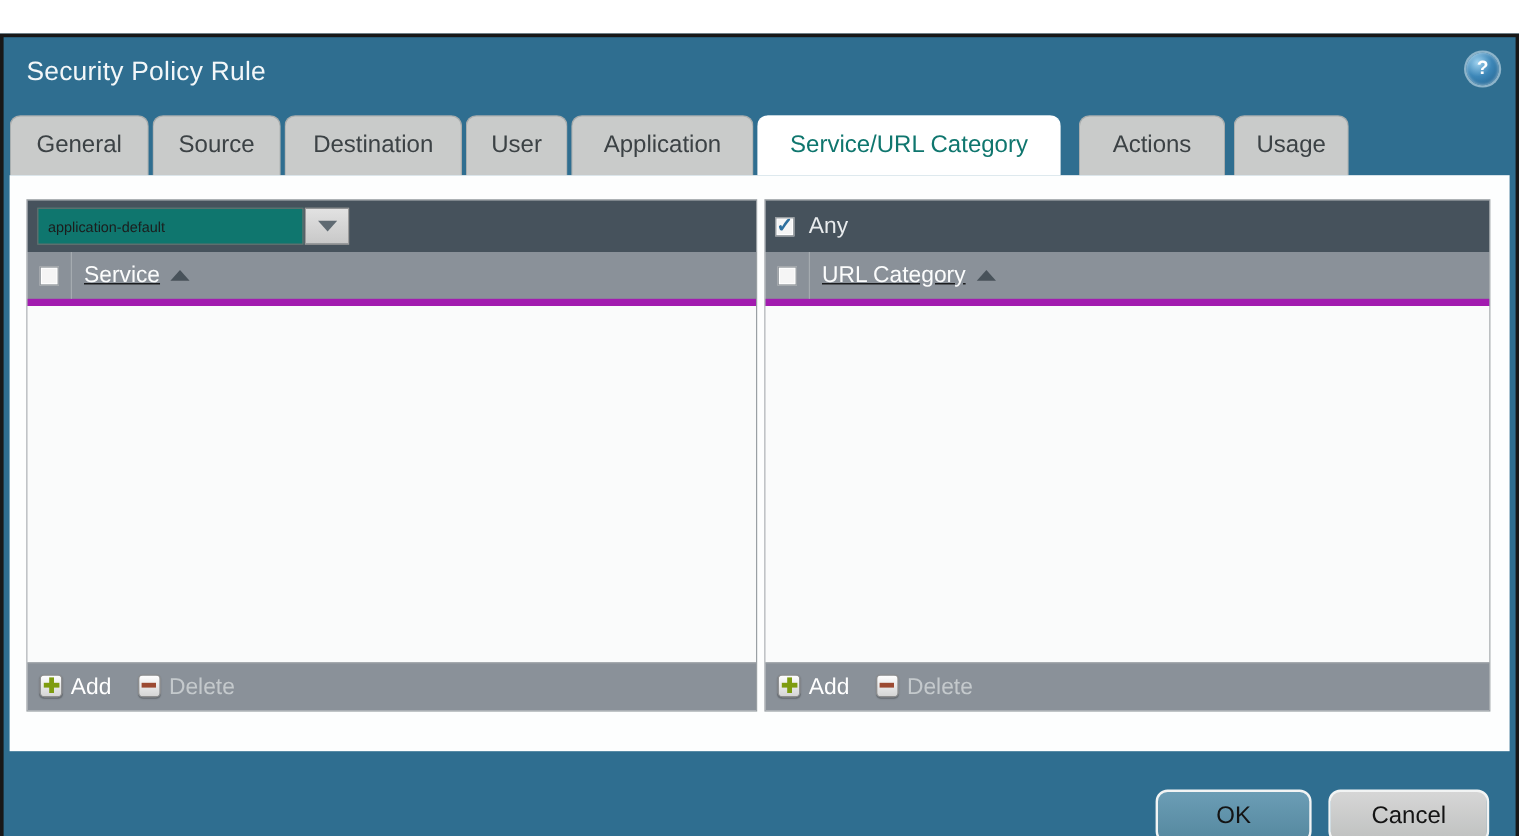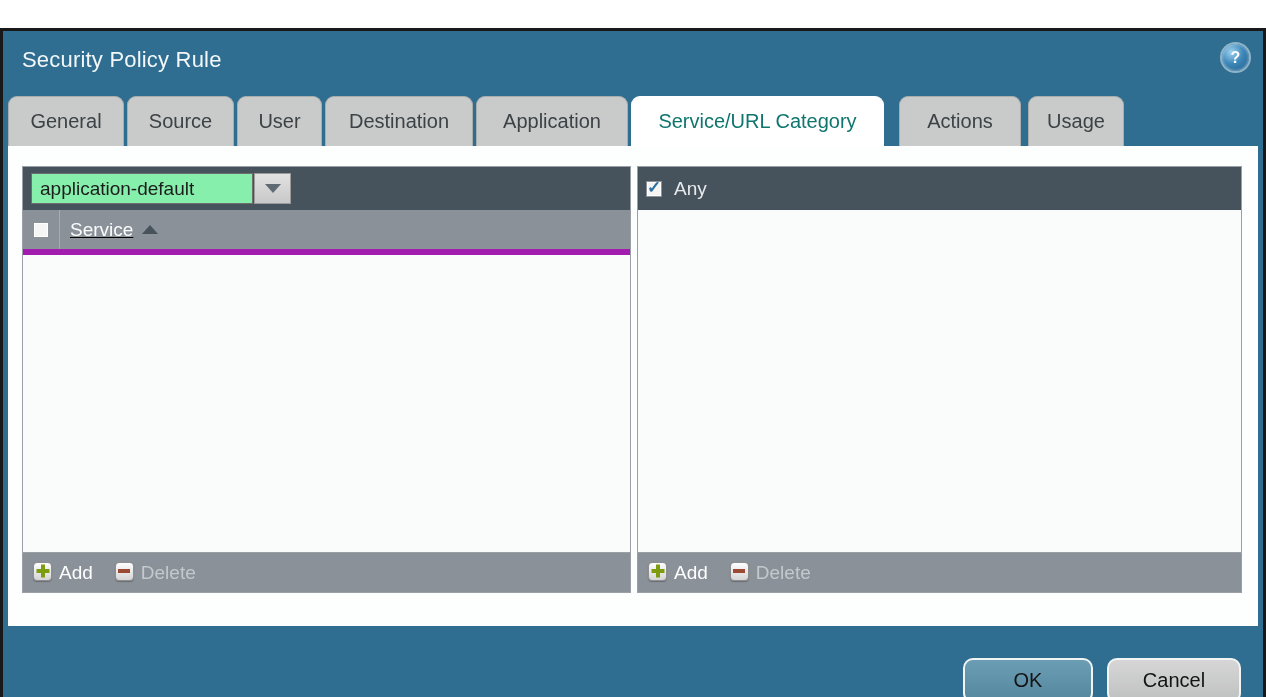--- a/index.html
+++ b/index.html
@@ -55,22 +55,22 @@
   .panel.right { left:629px; width:605px; }
 
   .panel-top {
     height:43px; background:#46525c; flex:0 0 auto;
     display:flex; align-items:center; padding-left:8px;
   }
 
   
   .combo { display:flex; align-items:center; }
   .combo input {
-    width:222px; height:31px; border:1px solid #6e6e6e; background:#86efac;
-    font-family:"Liberation Sans", sans-serif; font-size:19px; color:#1c1c1c;
+    width:222px; height:31px; border:1px solid #6e6e6e; background:#0f766e;
+    font-family:"Liberation Sans", sans-serif; font-size:12px; color:#1c1c1c;
     padding:0 8px; outline:none;
   }
   .combo-btn {
     width:37px; height:31px; margin-left:1px;
     background:linear-gradient(#e2e2e2,#c8c8c8);
     border:1px solid #9b9b9b;
     display:flex; align-items:center; justify-content:center; cursor:pointer;
   }
   .arr-down {
     width:0; height:0; border-left:8px solid transparent;
@@ -152,22 +152,22 @@
 
   <span class="title">Security Policy Rule</span>
 
   <span class="help">
     <span class="help-glyph">?</span>
   </span>
 
   <div class="tabs">
     <div class="tab w1">General</div>
     <div class="tab w2">Source</div>
+    <div class="tab w4">Destination</div>
     <div class="tab w3">User</div>
-    <div class="tab w4">Destination</div>
     <div class="tab w5">Application</div>
     <div class="tab w6 active">Service/URL Category</div>
     <div class="tab w7">Actions</div>
     <div class="tab w8">Usage</div>
   </div>
 
   <div class="content">
 
     <div class="panel left">
       <div class="panel-top">
@@ -200,20 +200,27 @@
 
     <div class="panel right">
       <div class="panel-top">
         <div class="any-row">
           <span class="checkbox">
             <span class="check">✓</span>
           </span>
           <span class="any-label">Any</span>
         </div>
       </div>
+      <div class="col-header">
+        <span class="cb-cell">
+          <span class="checkbox"></span>
+        </span>
+        <span class="col-label">URL Category</span>
+        <i class="sort-up"></i>
+      </div>
       <div class="panel-body"></div>
       <div class="panel-footer">
         <span class="tool-btn">
           <span class="ic plus"></span>
           <span class="label">Add</span>
         </span>
         <span class="tool-btn disabled">
           <span class="ic minus"></span>
           <span class="label">Delete</span>
         </span>

